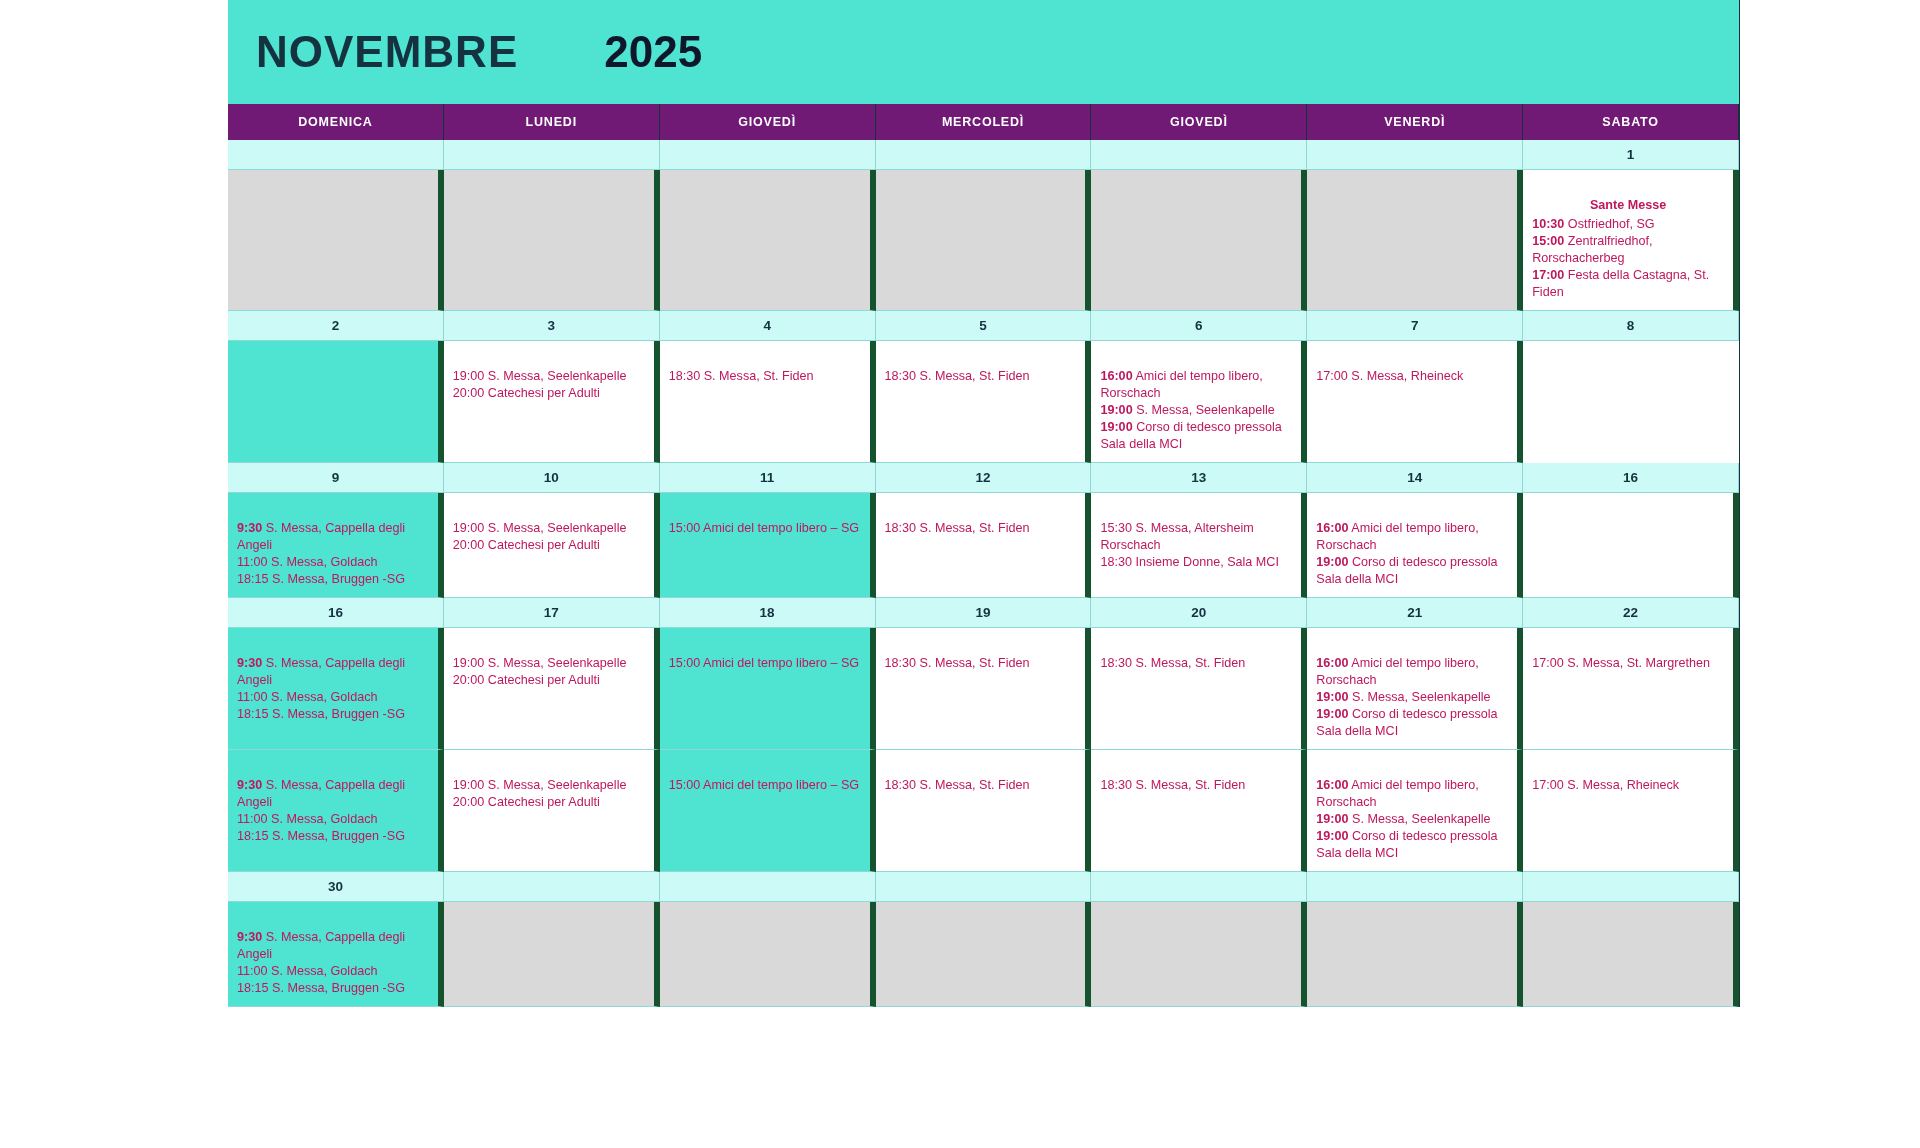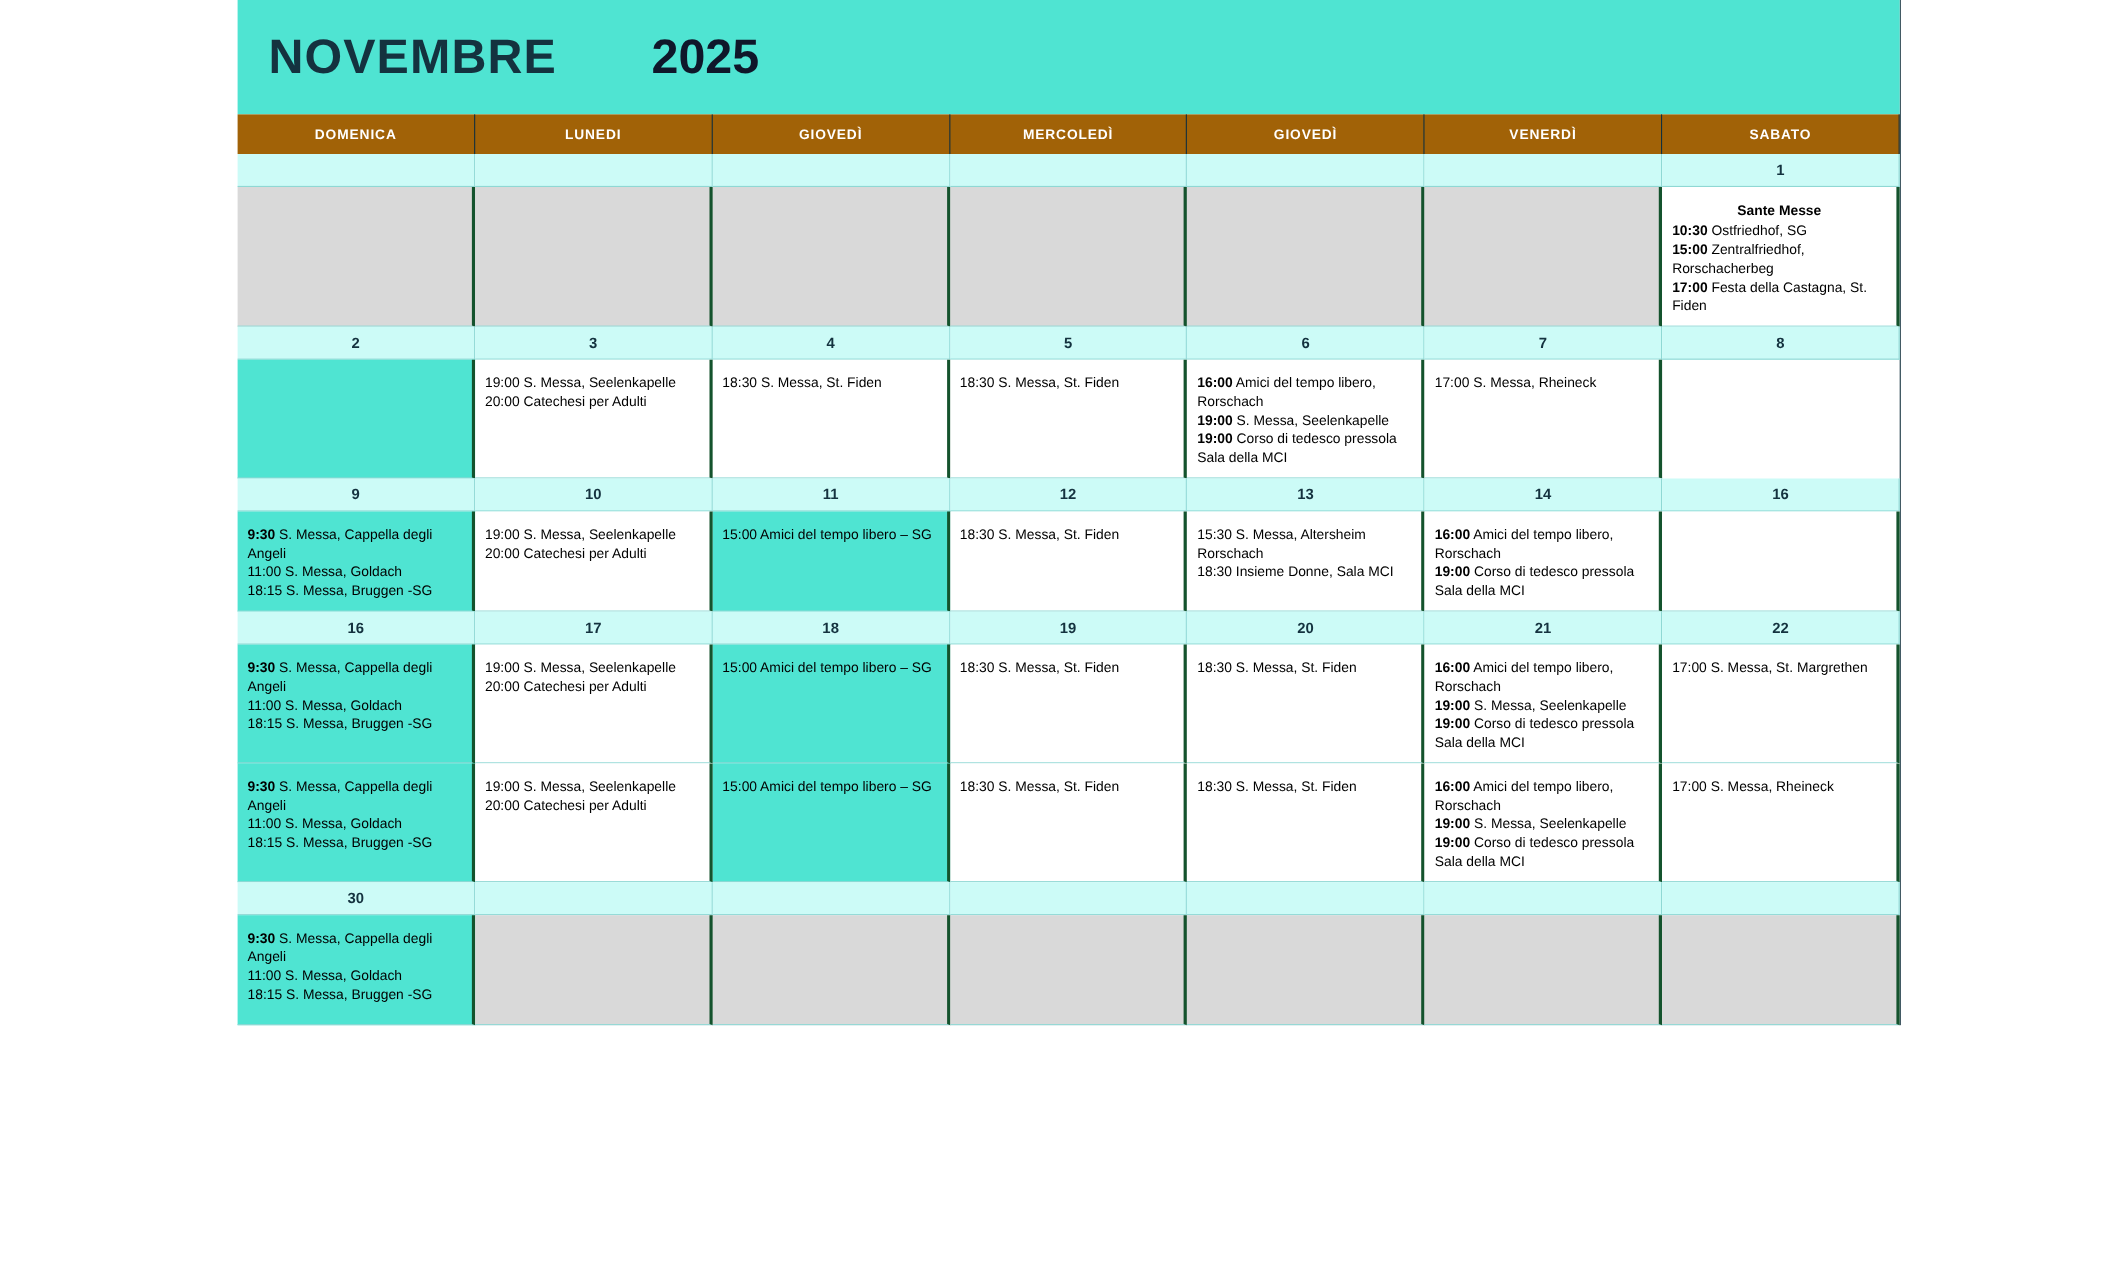--- a/index.html
+++ b/index.html
@@ -12,21 +12,21 @@
   }
   #page {
     position: relative;
     width: 1920px;
     height: 1148px;
     background: #ffffff;
     overflow: hidden;
   }
   .calendar {
     position: absolute;
-    left: 216px;
+    left: 228px;
     top: 0px;
     width: 1512px;
     background: #ffffff;
     border-right: 1px solid #14323f;
     box-sizing: border-box;
   }
   
   .title-bar {
     background: #4fe4d2;
     height: 104px;
@@ -46,21 +46,21 @@
     font-size: 44px;
     font-weight: bold;
     color: #0f172a;
     margin-left: 86px;
     font-family: "Liberation Sans", sans-serif;
   }
   
   .weekdays {
     display: grid;
     grid-template-columns: repeat(7, 1fr);
-    background: #a16207;
+    background: #701a75;
   }
   .weekday {
     color: #ffffff;
     font-size: 12.5px;
     font-weight: bold;
     letter-spacing: 0.8px;
     text-align: center;
     padding: 11px 0 11px 0;
     border-right: 1px solid #12303e;
   }
@@ -77,27 +77,27 @@
     color: #14323f;
     padding: 7px 0 7px 0;
     border-right: 1px solid #8fd8d4;
     border-bottom: 1px solid #8fd8d4;
     box-sizing: border-box;
     min-height: 30px;
   }
   .daynum-row .cell.empty { color: transparent; }
   .content-row .cell {
     background: #ffffff;
-    border-right: 3px solid #14532d;
+    border-right: 6px solid #14532d;
     border-bottom: 1px solid #8fd8d4;
     box-sizing: border-box;
-    padding: 13px 9px 9px 9px;
+    padding: 27px 9px 9px 9px;
     font-size: 12.6px;
     line-height: 1.35;
-    color: #000000;
+    color: #be185d;
     vertical-align: top;
     min-height: 96px;
   }
   .content-row .cell.grey { background: #d9d9d9; }
   .content-row .cell.teal { background: #4fe4d2; }
   .cell .line { display: block; }
   .cell .b { font-weight: bold; }
   .cell .hdr { font-weight: bold; text-align: center; display: block; margin-bottom: 2px; }
   .small { font-size: 11.4px; line-height: 1.32; }
   .row-h1 .cell { min-height: 122px; }

